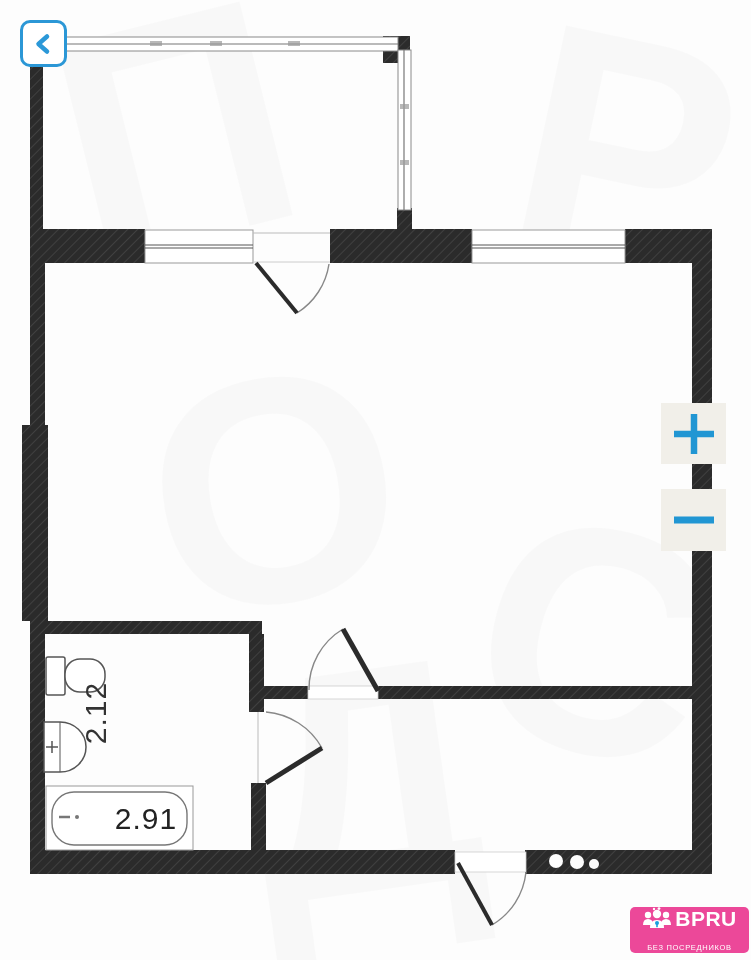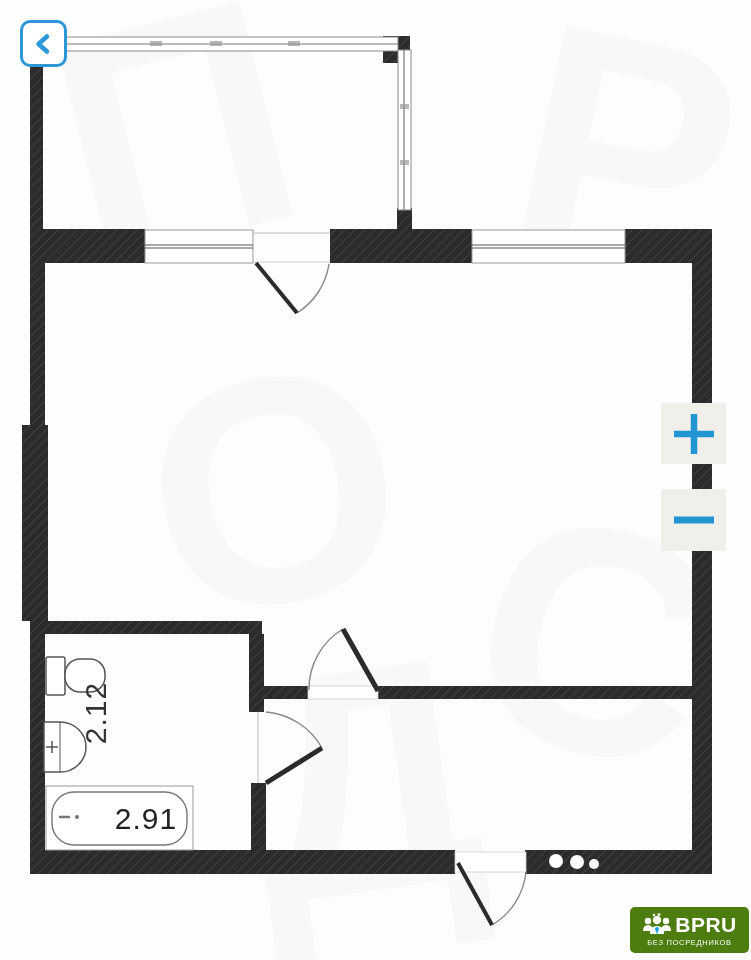--- a/index.html
+++ b/index.html
@@ -25,26 +25,26 @@
   
   .zoom-btn{
     position:absolute;left:661px;width:65px;background:#f1efe9;border:none;
     display:flex;align-items:center;justify-content:center;cursor:pointer;padding:0;
   }
   .zoom-in{top:403px;height:61px;}
   .zoom-out{top:489px;height:62px;}
   
   .brand{
     position:absolute;left:630px;top:907px;width:119px;height:46px;
-    background:#4d7c0f;border-radius:5px;display:flex;flex-direction:column;
-    align-items:center;justify-content:center;cursor:pointer;
+    background:#ec4899;border-radius:5px;display:flex;flex-direction:column;
+    align-items:center;justify-content:flex-start;cursor:pointer;
   }
   .brand-row{display:flex;align-items:center;gap:3px;}
   .brand-name{color:#fff;font-size:21px;font-weight:bold;letter-spacing:0.5px;line-height:22px;}
-  .brand-tagline{color:#fff;font-size:7.5px;letter-spacing:0.7px;margin-top:1px;white-space:nowrap;}
+  .brand-tagline{color:#fff;font-size:7.5px;letter-spacing:0.7px;margin-top:12px;white-space:nowrap;}
 </style>
 </head>
 <body>
 
 <div class="screen">
 
   <span class="wm" style="left:60px;top:-30px;transform:rotate(-14deg);">П</span>
   <span class="wm" style="left:520px;top:-10px;transform:rotate(12deg);">Р</span>
   <span class="wm" style="left:150px;top:330px;transform:rotate(-10deg);">О</span>
   <span class="wm" style="left:480px;top:480px;transform:rotate(15deg);">С</span>

